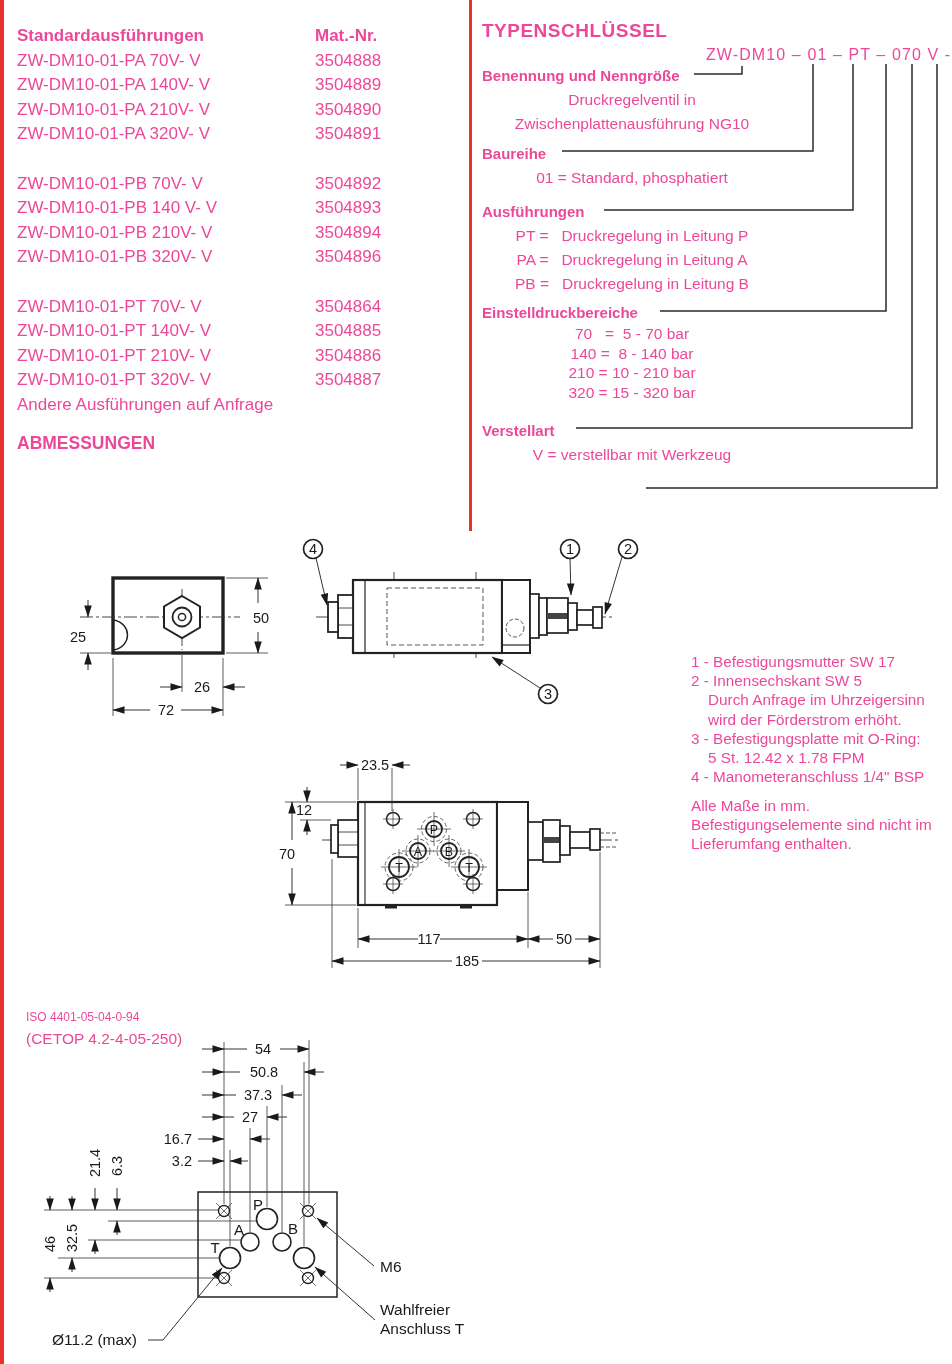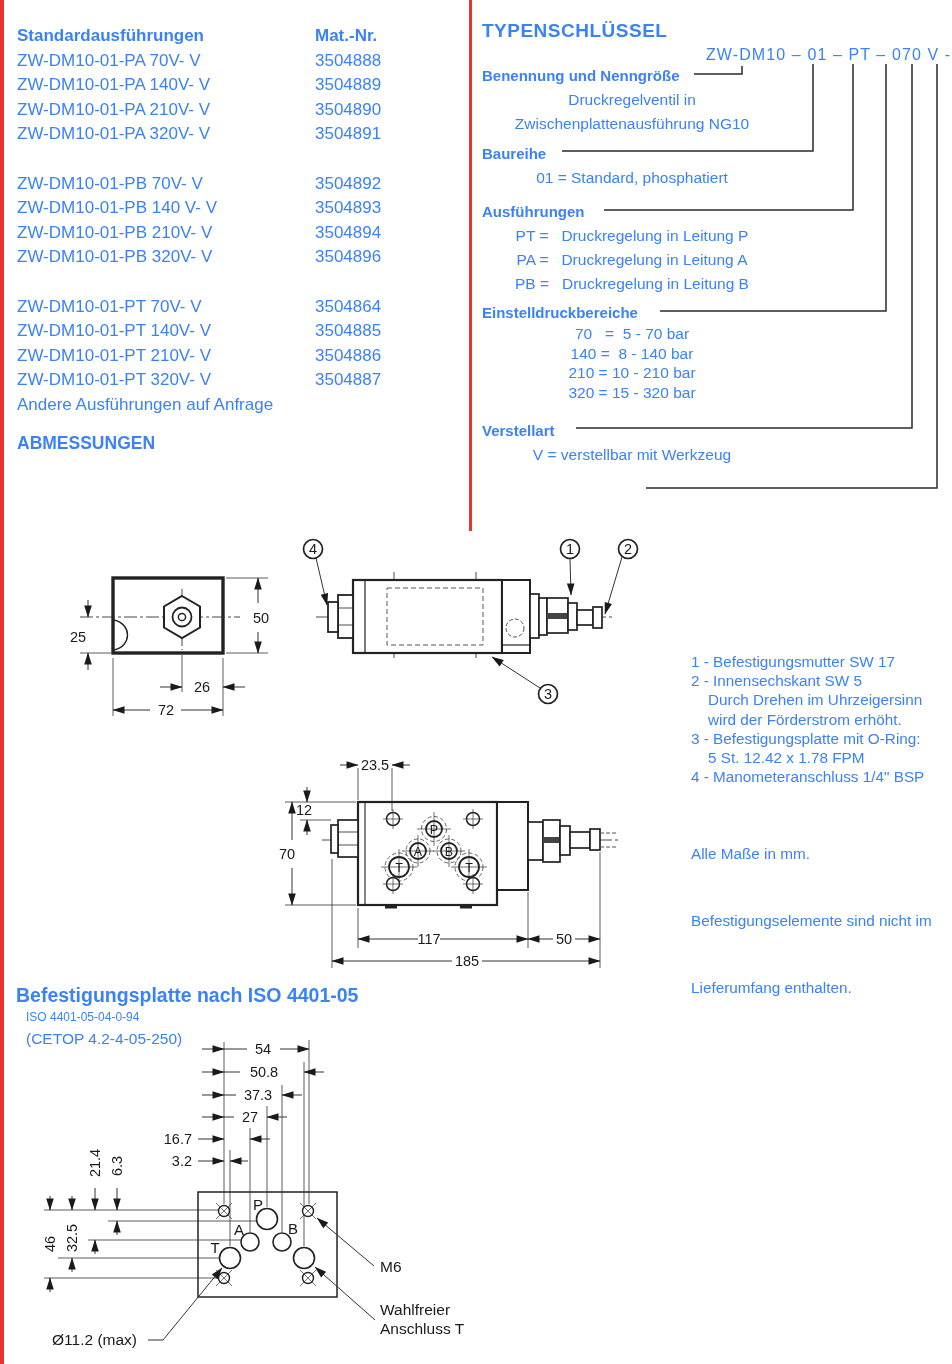--- a/index.html
+++ b/index.html
@@ -1,17 +1,17 @@
 <!DOCTYPE html>
 <html><head>
 <meta charset="utf-8">
 <style>
   html,body{margin:0;padding:0;background:#fff;}
   .page{position:relative;width:952px;height:1364px;background:#fff;overflow:hidden;
-        font-family:"Liberation Sans","DejaVu Sans",sans-serif;color:#3b82f6;}
+        font-family:"Liberation Sans","DejaVu Sans",sans-serif;color:#ec4899;}
   .redbar{position:absolute;background:#e8322a;}
   .red-left{left:0;top:0;width:4px;height:1364px;}
   .red-divider{left:469px;top:0;width:3px;height:531px;}
 
   
   .parts{position:absolute;left:17px;top:24px;width:440px;font-size:17px;}
   .parts .row{display:flex;height:24.6px;line-height:24.6px;white-space:pre;}
   .parts .row .code{width:298px;}
   .parts .row.hdr{font-weight:bold;}
   .parts .spacer{height:24.6px;}
@@ -25,21 +25,21 @@
   .sec p{margin:0;height:24px;line-height:24px;white-space:pre;text-align:center;}
   .sec.tight h3{height:23px;line-height:23px;}
   .sec.tight p{height:19.5px;line-height:19.5px;}
   .s0{top:64px;} .s1{top:142px;} .s2{top:200px;} .s3{top:301px;} .s4{top:419px;} .s5{top:479px;}
 
   
   .notes{position:absolute;left:691px;top:652px;width:258px;font-size:15.3px;}
   .notes div{height:19.2px;line-height:19.2px;white-space:nowrap;}
   .notes div.ind{padding-left:17px;}
   .footnote{position:absolute;left:691px;top:796px;width:258px;font-size:15.3px;}
-  .footnote div{height:19.2px;line-height:19.2px;white-space:nowrap;margin-top:48px;}
+  .footnote div{height:19.2px;line-height:19.2px;white-space:nowrap;}
 
   
   .bp-title{position:absolute;left:16px;top:984px;font-size:19.5px;font-weight:bold;}
   .bp-sub1{position:absolute;left:26px;top:1010px;font-size:12px;}
   .bp-sub2{position:absolute;left:26px;top:1030px;font-size:15.5px;}
 
   svg.overlay{position:absolute;left:0;top:0;pointer-events:none;}
   svg text{font-family:"Liberation Sans","DejaVu Sans",sans-serif;fill:#1a1a1a;}
   .dimtxt{font-size:14.5px;}
   .porttxt{font-size:12.5px;}
@@ -104,33 +104,32 @@
     <p>320 = 15 - 320 bar</p>
   </div>
   <div class="sec s4">
     <h3>Verstellart</h3>
     <p>V = verstellbar mit Werkzeug</p>
   </div>
 
   <div class="notes">
     <div>1 - Befestigungsmutter SW 17</div>
     <div>2 - Innensechskant SW 5</div>
-    <div class="ind">Durch Drehen im Uhrzeigersinn</div>
+    <div class="ind">Durch Anfrage im Uhrzeigersinn</div>
     <div class="ind">wird der Förderstrom erhöht.</div>
     <div>3 - Befestigungsplatte mit O-Ring:</div>
     <div class="ind">5 St. 12.42 x 1.78 FPM</div>
     <div>4 - Manometeranschluss 1/4" BSP</div>
   </div>
   <div class="footnote">
     <div>Alle Maße in mm.</div>
     <div>Befestigungselemente sind nicht im</div>
     <div>Lieferumfang enthalten.</div>
   </div>
 
-  <div class="bp-title">Befestigungsplatte nach ISO 4401-05</div>
   <div class="bp-sub1">ISO 4401-05-04-0-94</div>
   <div class="bp-sub2">(CETOP 4.2-4-05-250)</div>
 
   <svg class="overlay" width="952" height="1364">
     <g fill="none" stroke="#2b2b2b" stroke-width="1.5">
       <polyline points="694,74 742,74 742,66"></polyline>
       <polyline points="562,151 813,151 813,64"></polyline>
       <polyline points="604,210 853,210 853,64"></polyline>
       <polyline points="660,311 886,311 886,64"></polyline>
       <polyline points="576,428 912,428 912,64"></polyline>

